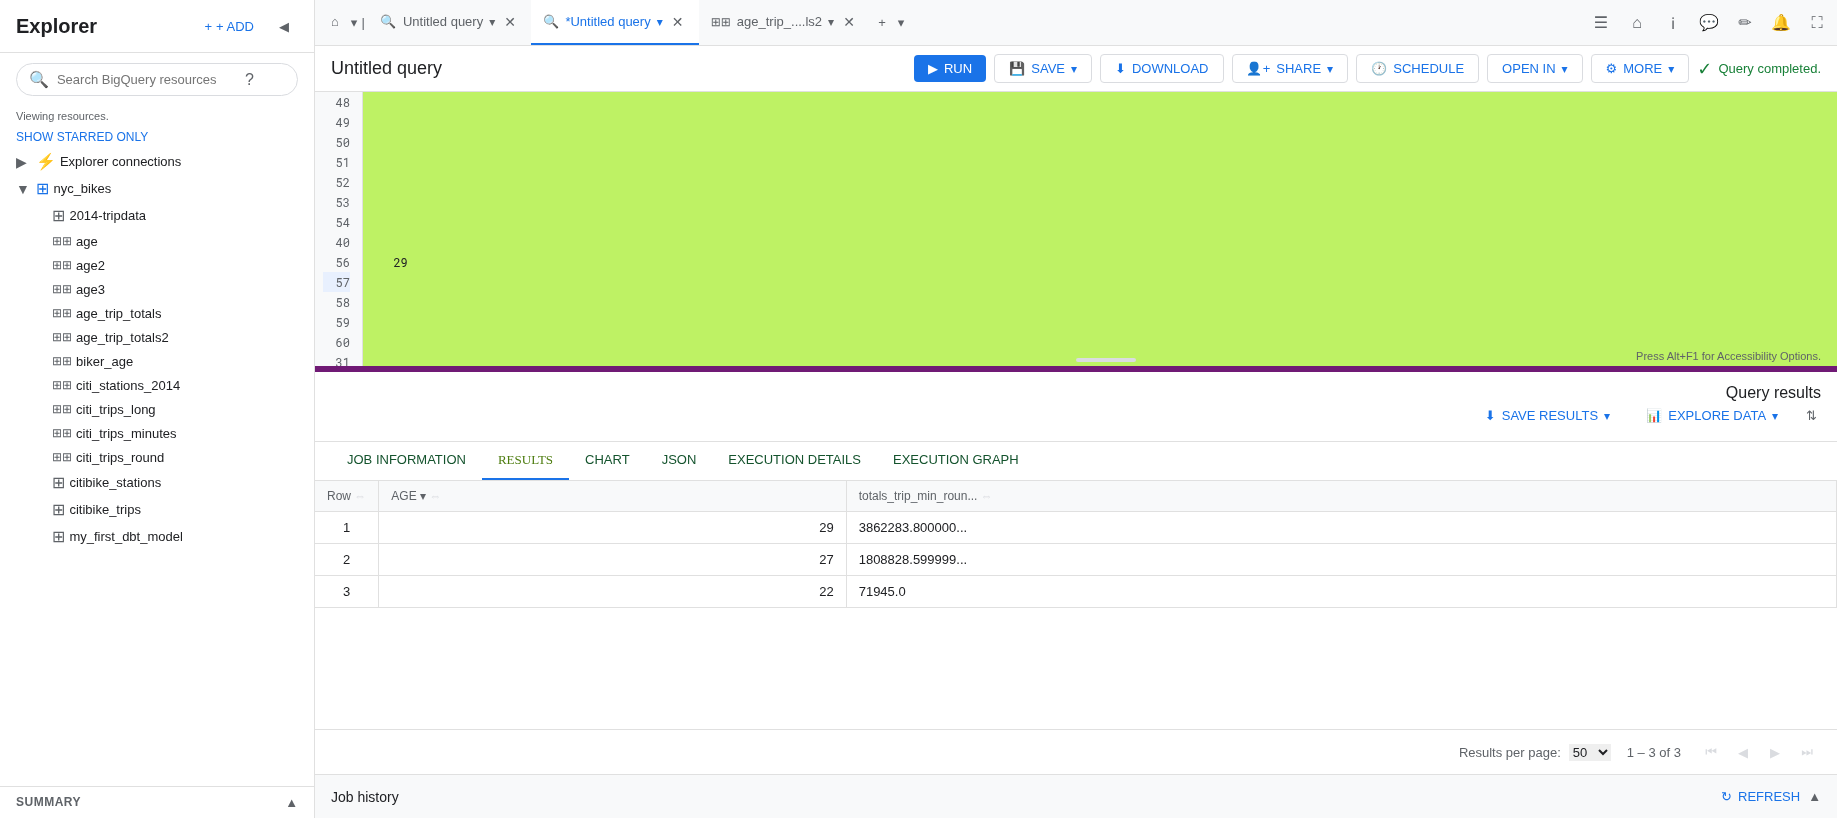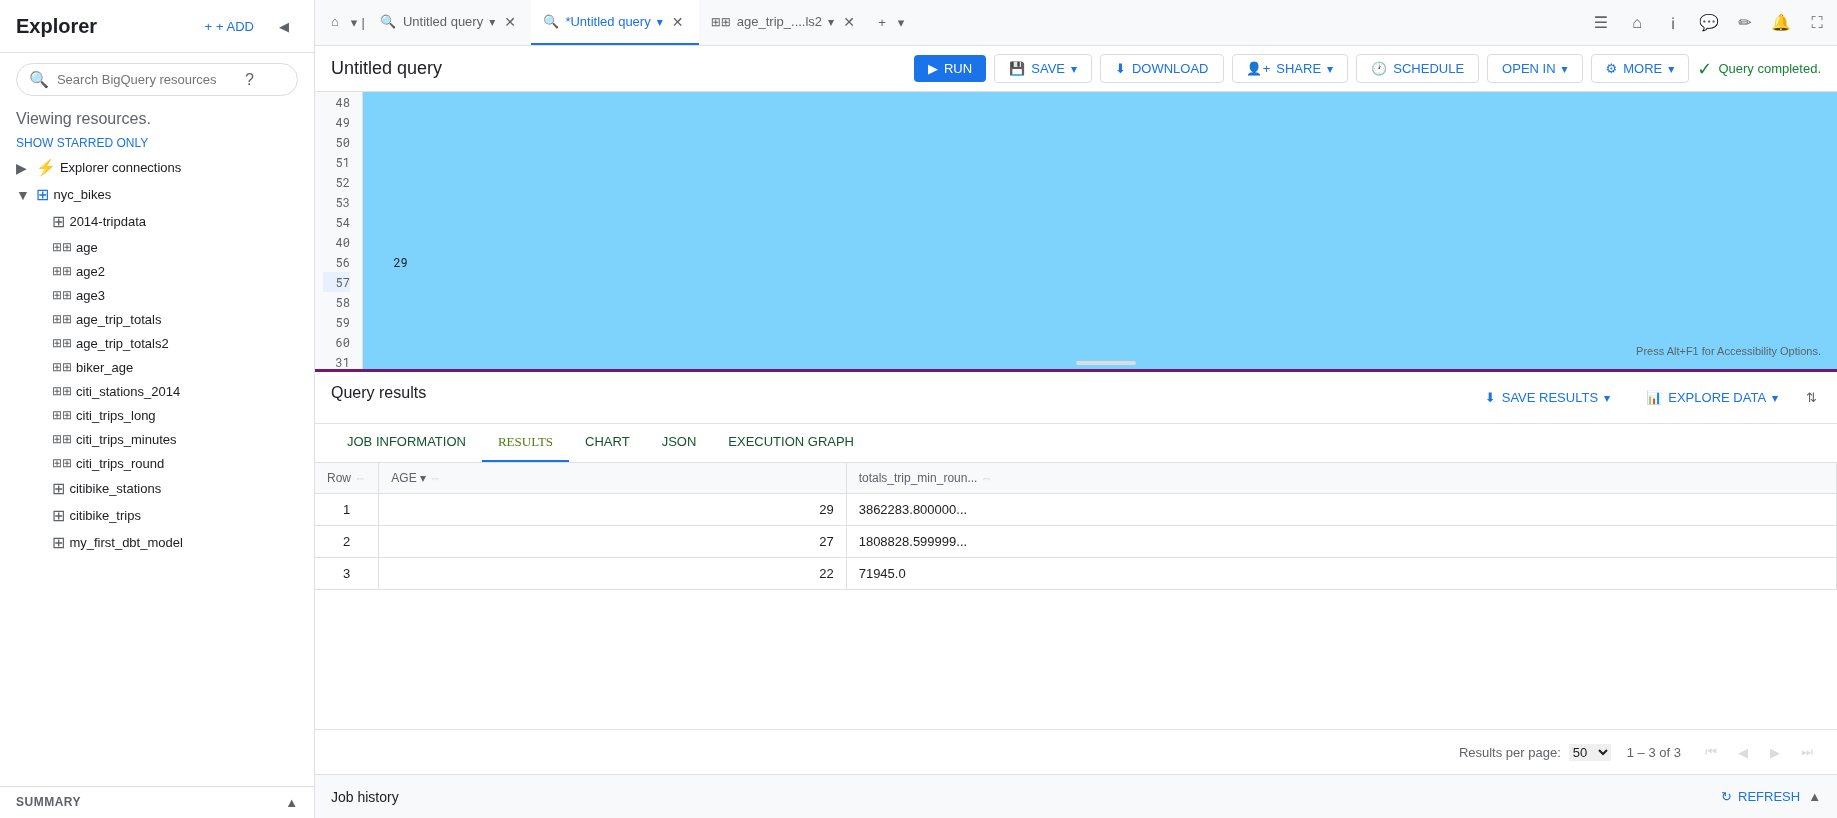--- a/index.html
+++ b/index.html
@@ -15,21 +15,21 @@
     .sidebar-header-actions { display: flex; align-items: center; gap: 8px; }
     .add-btn { display: flex; align-items: center; gap: 4px; color: #1a73e8; font-size: 13px; font-weight: 500; cursor: pointer; padding: 4px 8px; border-radius: 4px; }
     .collapse-btn { width: 28px; height: 28px; display: flex; align-items: center; justify-content: center; cursor: pointer; border-radius: 50%; color: #5f6368; }
 
     .search-bar { padding: 10px 16px; }
     .search-input-wrap { display: flex; align-items: center; border: 1px solid #dadce0; border-radius: 24px; padding: 6px 12px; gap: 8px; }
     .search-input-wrap input { border: none; outline: none; font-size: 13px; width: 180px; background: transparent; }
     .search-icon-wrap { color: #5f6368; font-size: 16px; }
     .help-icon { color: #5f6368; font-size: 16px; cursor: pointer; }
 
-    .viewing-resources { padding: 4px 16px 8px; font-size: 16px; color: #5f6368; }
+    .viewing-resources { padding: 4px 16px 8px; font-size: 11px; color: #5f6368; }
     .show-starred { color: #1a73e8; font-size: 12px; font-weight: 500; cursor: pointer; text-decoration: none; padding: 0 16px; }
 
     .sidebar-tree { flex: 1; overflow-y: auto; padding: 4px 0; }
     .tree-item { display: flex; align-items: center; padding: 4px 8px 4px 16px; cursor: pointer; gap: 4px; }
     .tree-item.indent1 { padding-left: 32px; }
     .tree-chevron { color: #5f6368; font-size: 14px; width: 16px; flex-shrink: 0; }
     .tree-icon { font-size: 16px; color: #5f6368; flex-shrink: 0; }
     .tree-icon.blue { color: #1a73e8; }
     .tree-label { flex: 1; font-size: 13px; overflow: hidden; text-overflow: ellipsis; white-space: nowrap; }
     .tree-actions { display: flex; align-items: center; gap: 4px; opacity: 0; }
@@ -56,32 +56,32 @@
     .page-title-wrap { display: flex; align-items: center; gap: 8px; flex: 1; }
     .page-title { font-size: 18px; font-weight: 400; color: #202124; }
     .btn { display: flex; align-items: center; gap: 6px; padding: 6px 14px; border-radius: 4px; font-size: 13px; font-weight: 500; cursor: pointer; border: none; }
     .btn-primary { background: #1a73e8; color: #fff; }
     .btn-outline { background: transparent; color: #1a73e8; border: 1px solid #dadce0; }
     .toolbar-right { display: flex; align-items: center; gap: 8px; margin-left: auto; }
     .query-completed { display: flex; align-items: center; gap: 6px; color: #188038; font-size: 13px; }
     .check-circle { color: #188038; font-size: 18px; }
 
     
-    .editor-area { background: #7dd3fc; border-bottom: 3px solid #701a75; position: relative; height: 280px; overflow: hidden; }
+    .editor-area { background: #bef264; border-bottom: 6px solid #701a75; position: relative; height: 280px; overflow: hidden; }
     .editor-content { display: flex; height: 100%; overflow: auto; }
     .line-numbers { padding: 0 12px 0 8px; background: #f8f9fa; color: #5f6368; font-family: 'Roboto Mono', monospace; font-size: 12px; line-height: 20px; user-select: none; text-align: right; min-width: 48px; border-right: 1px solid #e0e0e0; }
     .line-number { height: 20px; }
     .code-area { padding: 0 16px; font-family: 'Roboto Mono', monospace; font-size: 12px; line-height: 20px; white-space: pre; flex: 1; }
     .code-line { height: 20px; }
     .editor-scrollbar { position: absolute; bottom: 4px; left: 50%; width: 60px; height: 4px; background: #dadce0; border-radius: 2px; }
-    .accessibility-hint { position: absolute; bottom: 12px; right: 16px; font-size: 11px; color: #5f6368; padding-left: 40px; }
+    .accessibility-hint { position: absolute; bottom: 4px; right: 16px; font-size: 11px; color: #5f6368; padding-left: 40px; }
 
     
     .results-area { flex: 1; display: flex; flex-direction: column; overflow: hidden; }
-    .results-header { display: flex; align-items: flex-start; padding: 12px 16px; border-bottom: 1px solid #e0e0e0; }
+    .results-header { display: flex; align-items: flex-end; padding: 12px 16px; border-bottom: 1px solid #e0e0e0; flex-direction: column; }
     .results-title { font-size: 16px; font-weight: 400; }
     .results-actions { display: flex; align-items: center; gap: 12px; margin-left: auto; }
     .action-btn { display: flex; align-items: center; gap: 6px; color: #1a73e8; font-size: 13px; font-weight: 500; cursor: pointer; padding: 6px 12px; border-radius: 4px; }
     .expand-btn { color: #5f6368; cursor: pointer; padding: 4px; }
 
     
     .result-tabs { display: flex; border-bottom: 1px solid #e0e0e0; padding: 0 16px; }
     .result-tab { padding: 10px 16px; font-size: 13px; color: #14532d; cursor: pointer; border-bottom: 2px solid transparent; font-weight: 500; }
     .result-tab.active { color: #4d7c0f; border-bottom-color: #1a73e8; font-family: Liberation Serif, serif; }
 
@@ -455,20 +455,23 @@
           <span>JOB INFORMATION</span>
         </div>
         <div class="result-tab active">
           <span>RESULTS</span>
         </div>
         <div class="result-tab">
           <span>CHART</span>
         </div>
         <div class="result-tab">
           <span>JSON</span>
+        </div>
+        <div class="result-tab">
+          <span>EXECUTION DETAILS</span>
         </div>
         <div class="result-tab">
           <span>EXECUTION GRAPH</span>
         </div>
       </div>
 
       <div class="table-wrap">
         <table class="results-table">
           <thead>
             <tr>

